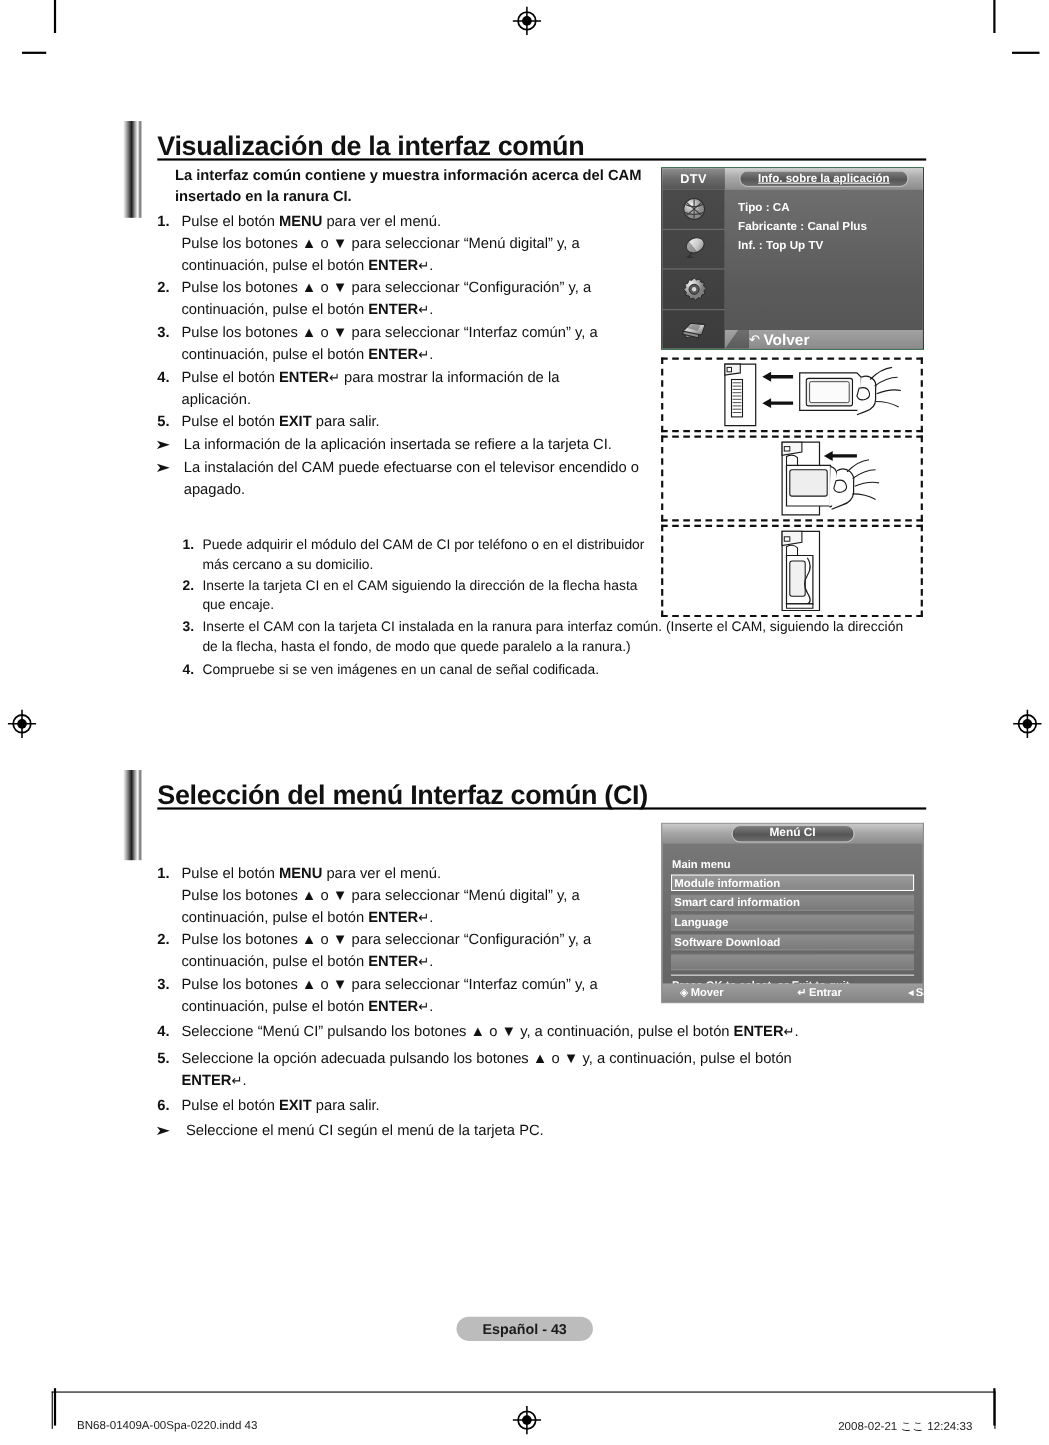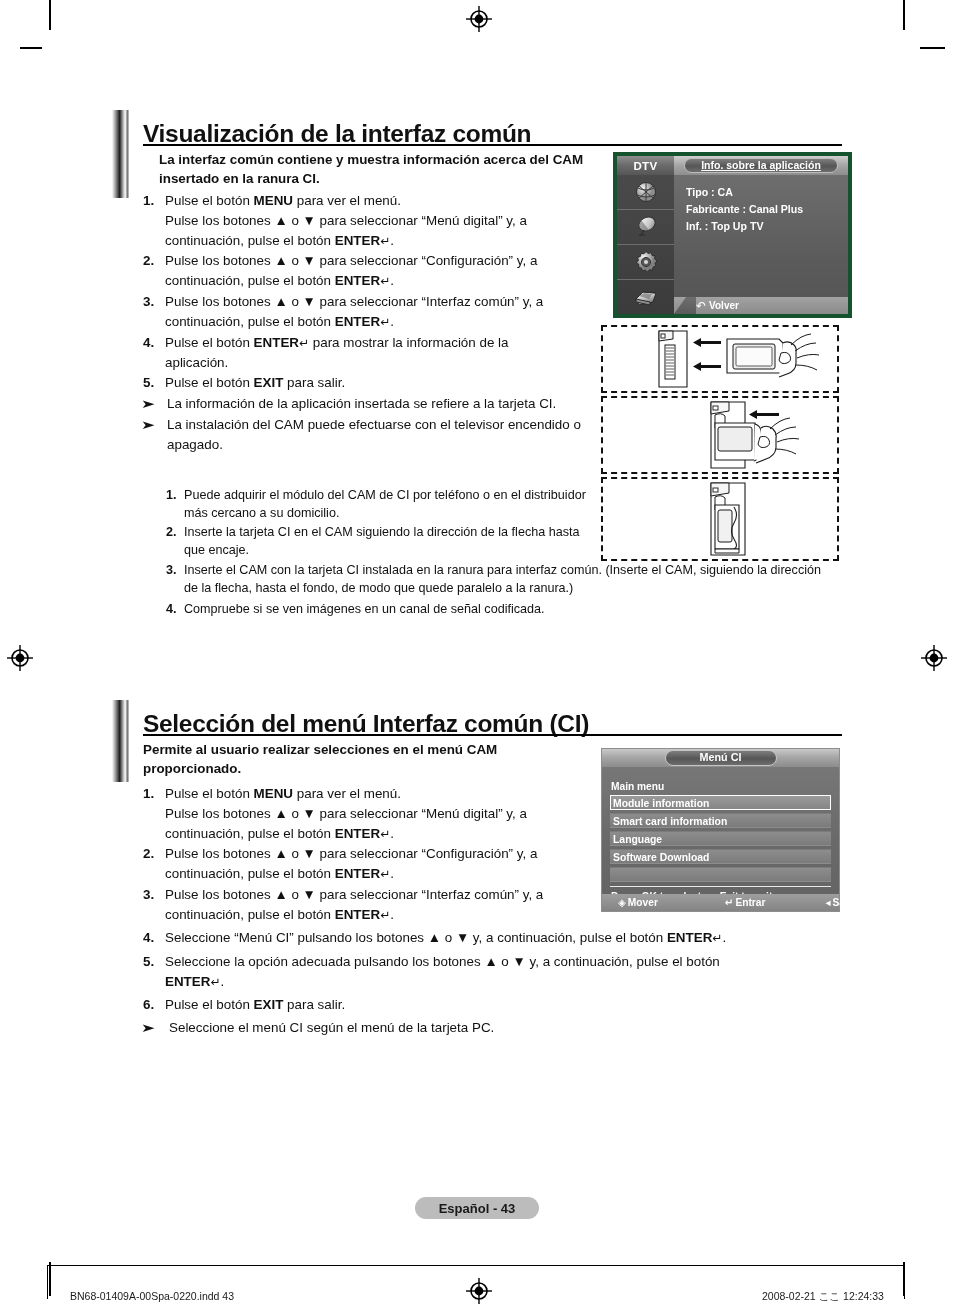--- a/index.html
+++ b/index.html
@@ -40,21 +40,21 @@
   b{font-weight:bold;}
   .ent{font-family:"DejaVu Sans",sans-serif;font-size:12px;letter-spacing:0;}
   .note-glyph{display:inline-block;transform:scaleX(1.45);font-family:"DejaVu Sans",sans-serif;font-size:12px;}
 
   .substeps{position:absolute;}
   .substep{display:flex;font-size:12.6px;line-height:1.42;margin-bottom:1px;}
   .substep .num{flex:0 0 18px;font-weight:bold;}
   .substep .txt{flex:1 1 auto;}
 
   
-  .osd{position:absolute;border:4px solid #14532d;box-sizing:border-box;margin-left:12px;}
+  .osd{position:absolute;border:1px solid #14532d;box-sizing:border-box;}
   .osd-top{
     height:19px;display:flex;align-items:stretch;
     background:linear-gradient(180deg,#cfcfcf 0%,#a8a8a8 45%,#8d8d8d 100%);
   }
   .osd-dtv{
     width:57px;display:flex;align-items:center;justify-content:center;
     color:#ffffff;font-size:11.5px;font-weight:bold;letter-spacing:.4px;
     background:linear-gradient(180deg,#8e8e8e 0%,#6a6a6a 50%,#565656 100%);
   }
   .osd-titlewrap{flex:1;position:relative;display:flex;align-items:center;justify-content:center;}
@@ -82,21 +82,21 @@
   .osd-foot{
     position:absolute;left:0;right:0;bottom:0;height:17px;
     background:linear-gradient(180deg,#a2a2a2 0%,#8b8b8b 100%);
     display:flex;align-items:center;
   }
   .osd-foot-notch{
     width:22px;height:100%;
     background:linear-gradient(180deg,#6e6e6e 0%,#5b5b5b 100%);
     clip-path:polygon(0 0,100% 0,100% 100%,0 100%,55% 0);
   }
-  .osd-back{color:#ffffff;font-size:10px;font-weight:bold;margin-left:3px;}
+  .osd-back{color:#ffffff;font-size:14px;font-weight:bold;margin-left:3px;}
 
   
   .diagbox{position:absolute;border:2px dashed #111;box-sizing:border-box;background:#fff;}
   .diagbox svg{position:absolute;left:0;top:0;}
 
   
   .ci{position:absolute;border:1px solid #8e8e8e;box-sizing:border-box;
       background:linear-gradient(180deg,#7a7a7a 0%,#6a6a6a 55%,#636363 100%);}
   .ci-top{
     height:18px;display:flex;align-items:center;justify-content:center;
@@ -422,23 +422,20 @@
       <path d="M112 70 L136 70 L136 74 L112 74 Z" fill="#fff" stroke="#1a1a1a" stroke-width="1"></path>
     </svg>
   </div>
 
   <div class="section" style="left:112px;top:700px;width:730px;">
     <div class="sec-bar" style="height:82px;"></div>
     <div class="sec-head">Selección del menú Interfaz común (CI)</div>
     <div class="sec-rule" style="top:34px;width:699px;"></div>
   </div>
 
-  <div class="lead" style="left:143px;top:740px;width:430px;">
-    <span>Permite al usuario realizar selecciones en el menú CAM proporcionado.</span>
-  </div>
 
   <div class="steps" style="left:143px;top:784px;width:450px;">
     <div class="step">
       <div class="num">1.</div>
       <div class="txt">
         <span>Pulse el botón </span><b>MENU</b><span> para ver el menú.</span><br>
         <span>Pulse los botones ▲ o ▼ para seleccionar “Menú digital” y, a</span><br>
         <span>continuación, pulse el botón </span><b>ENTER</b><span class="ent">↵</span><span>.</span>
       </div>
     </div>

